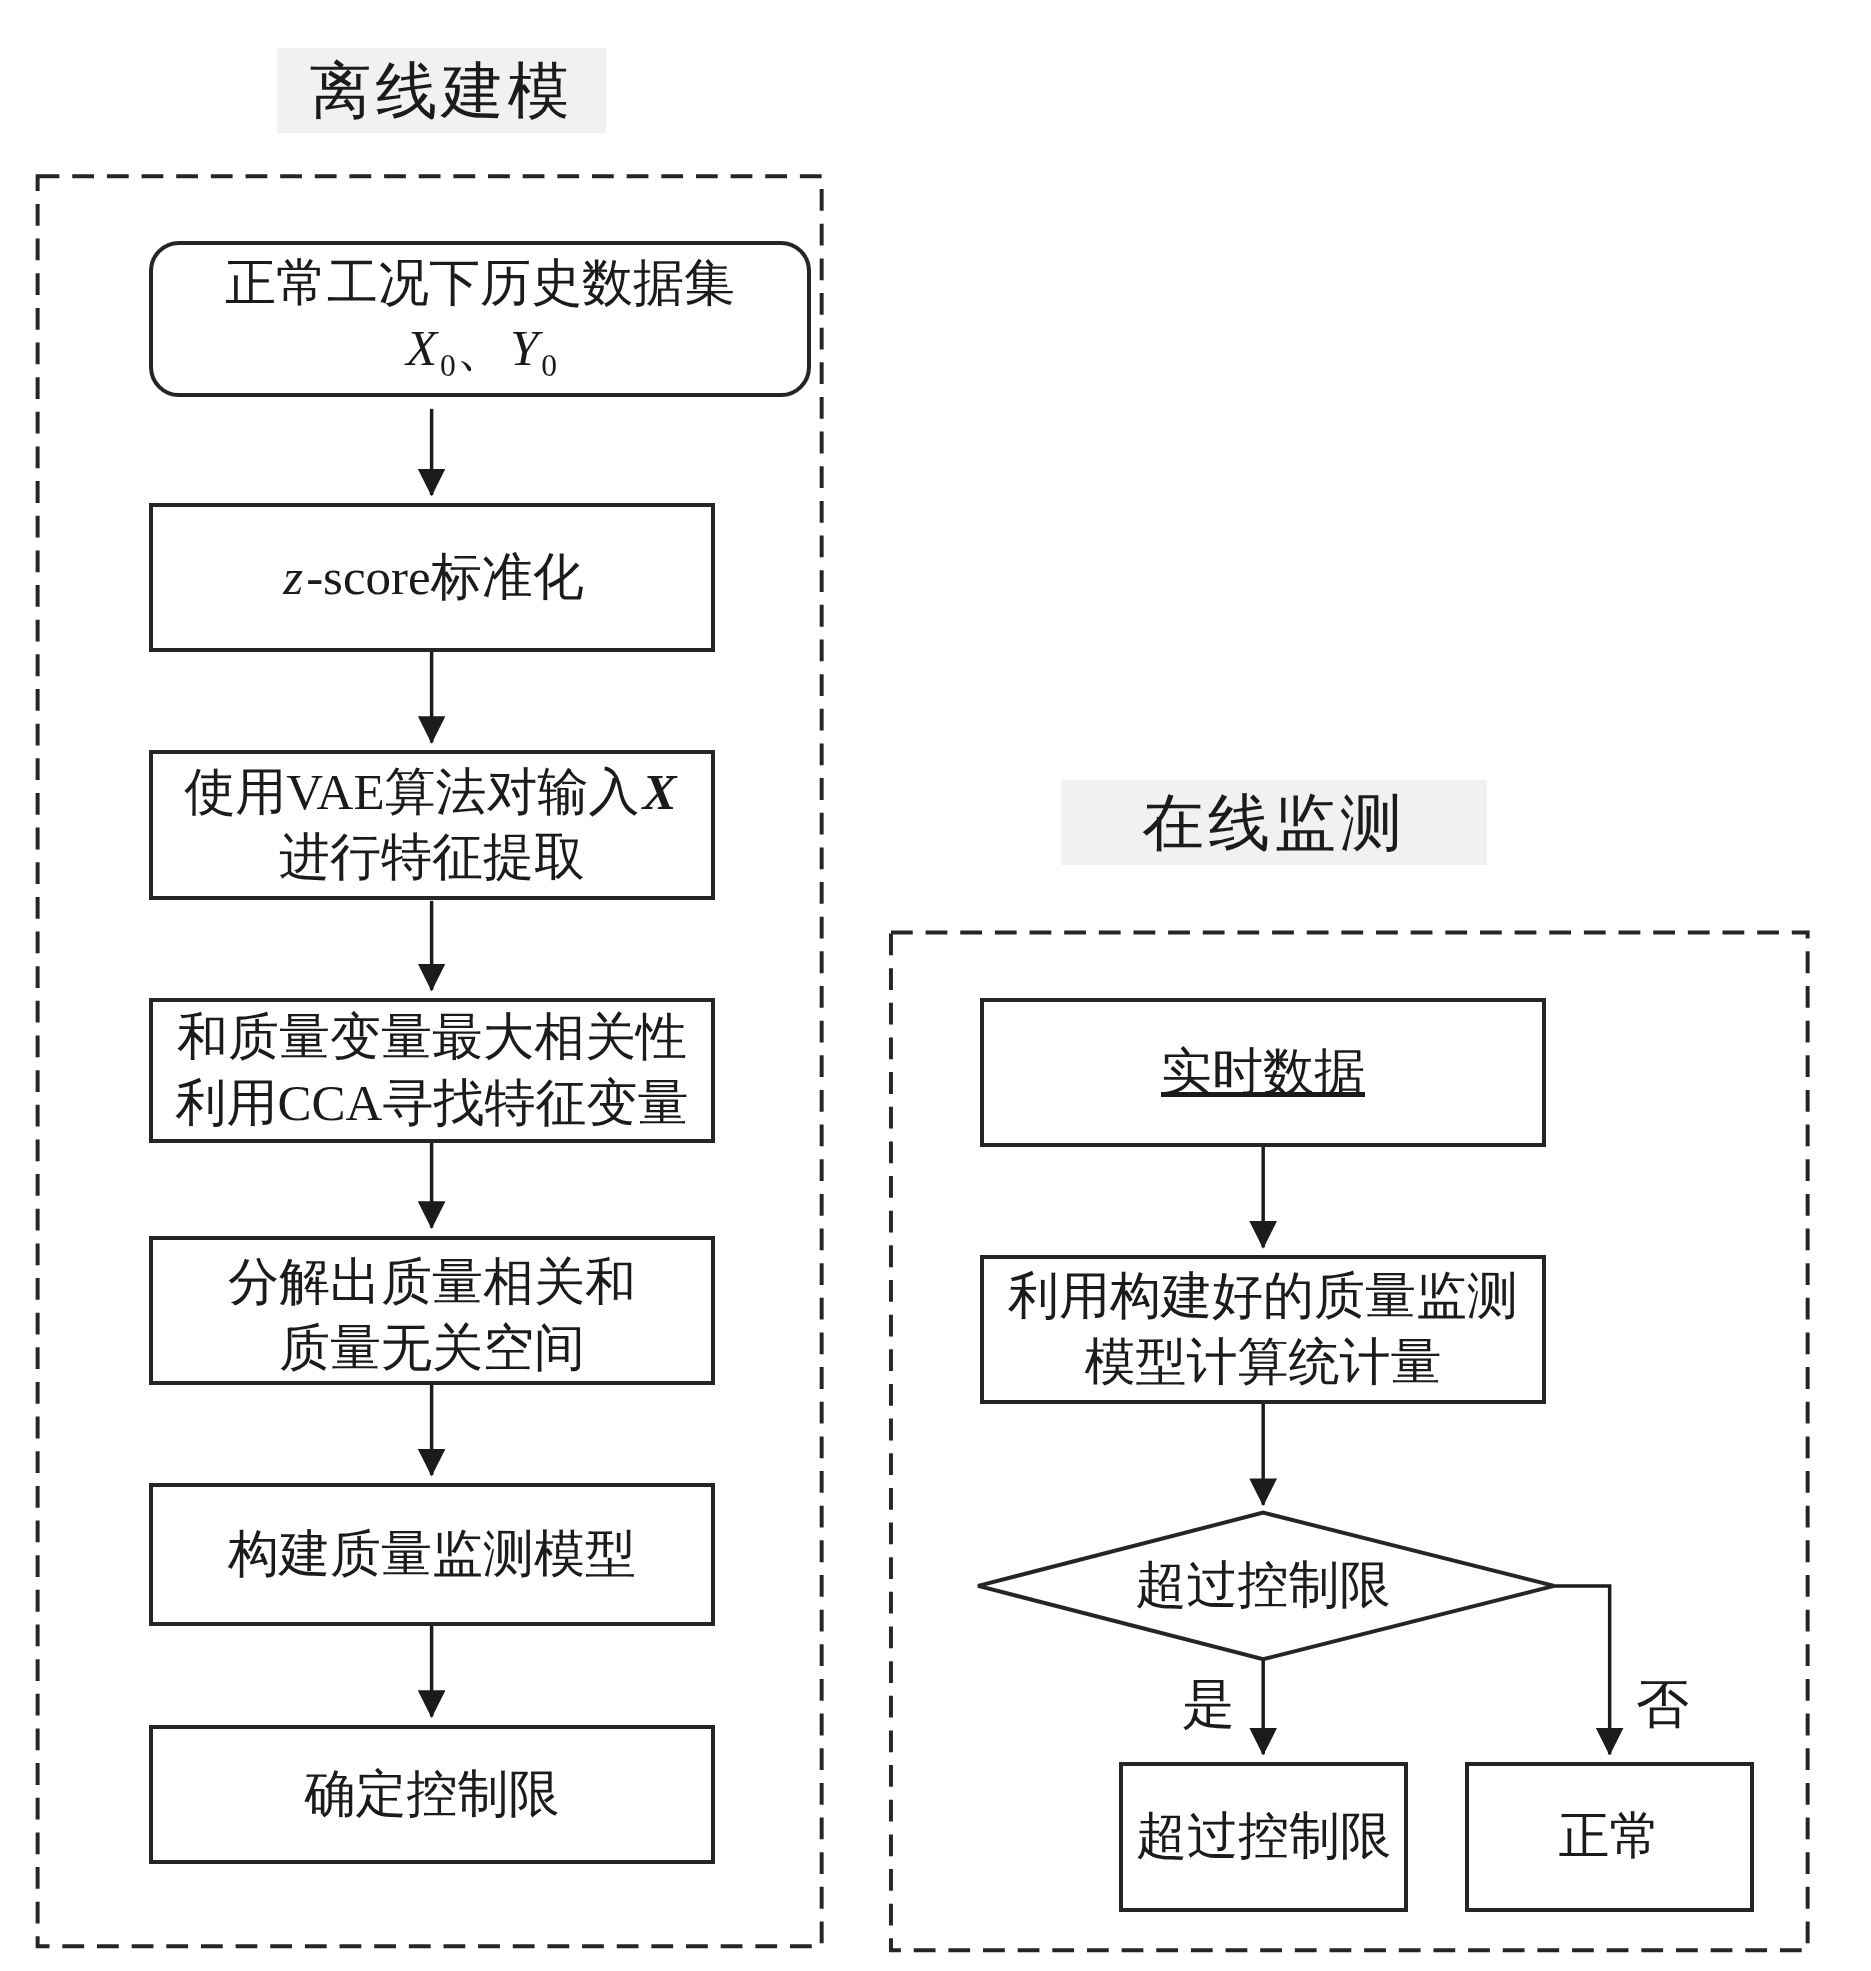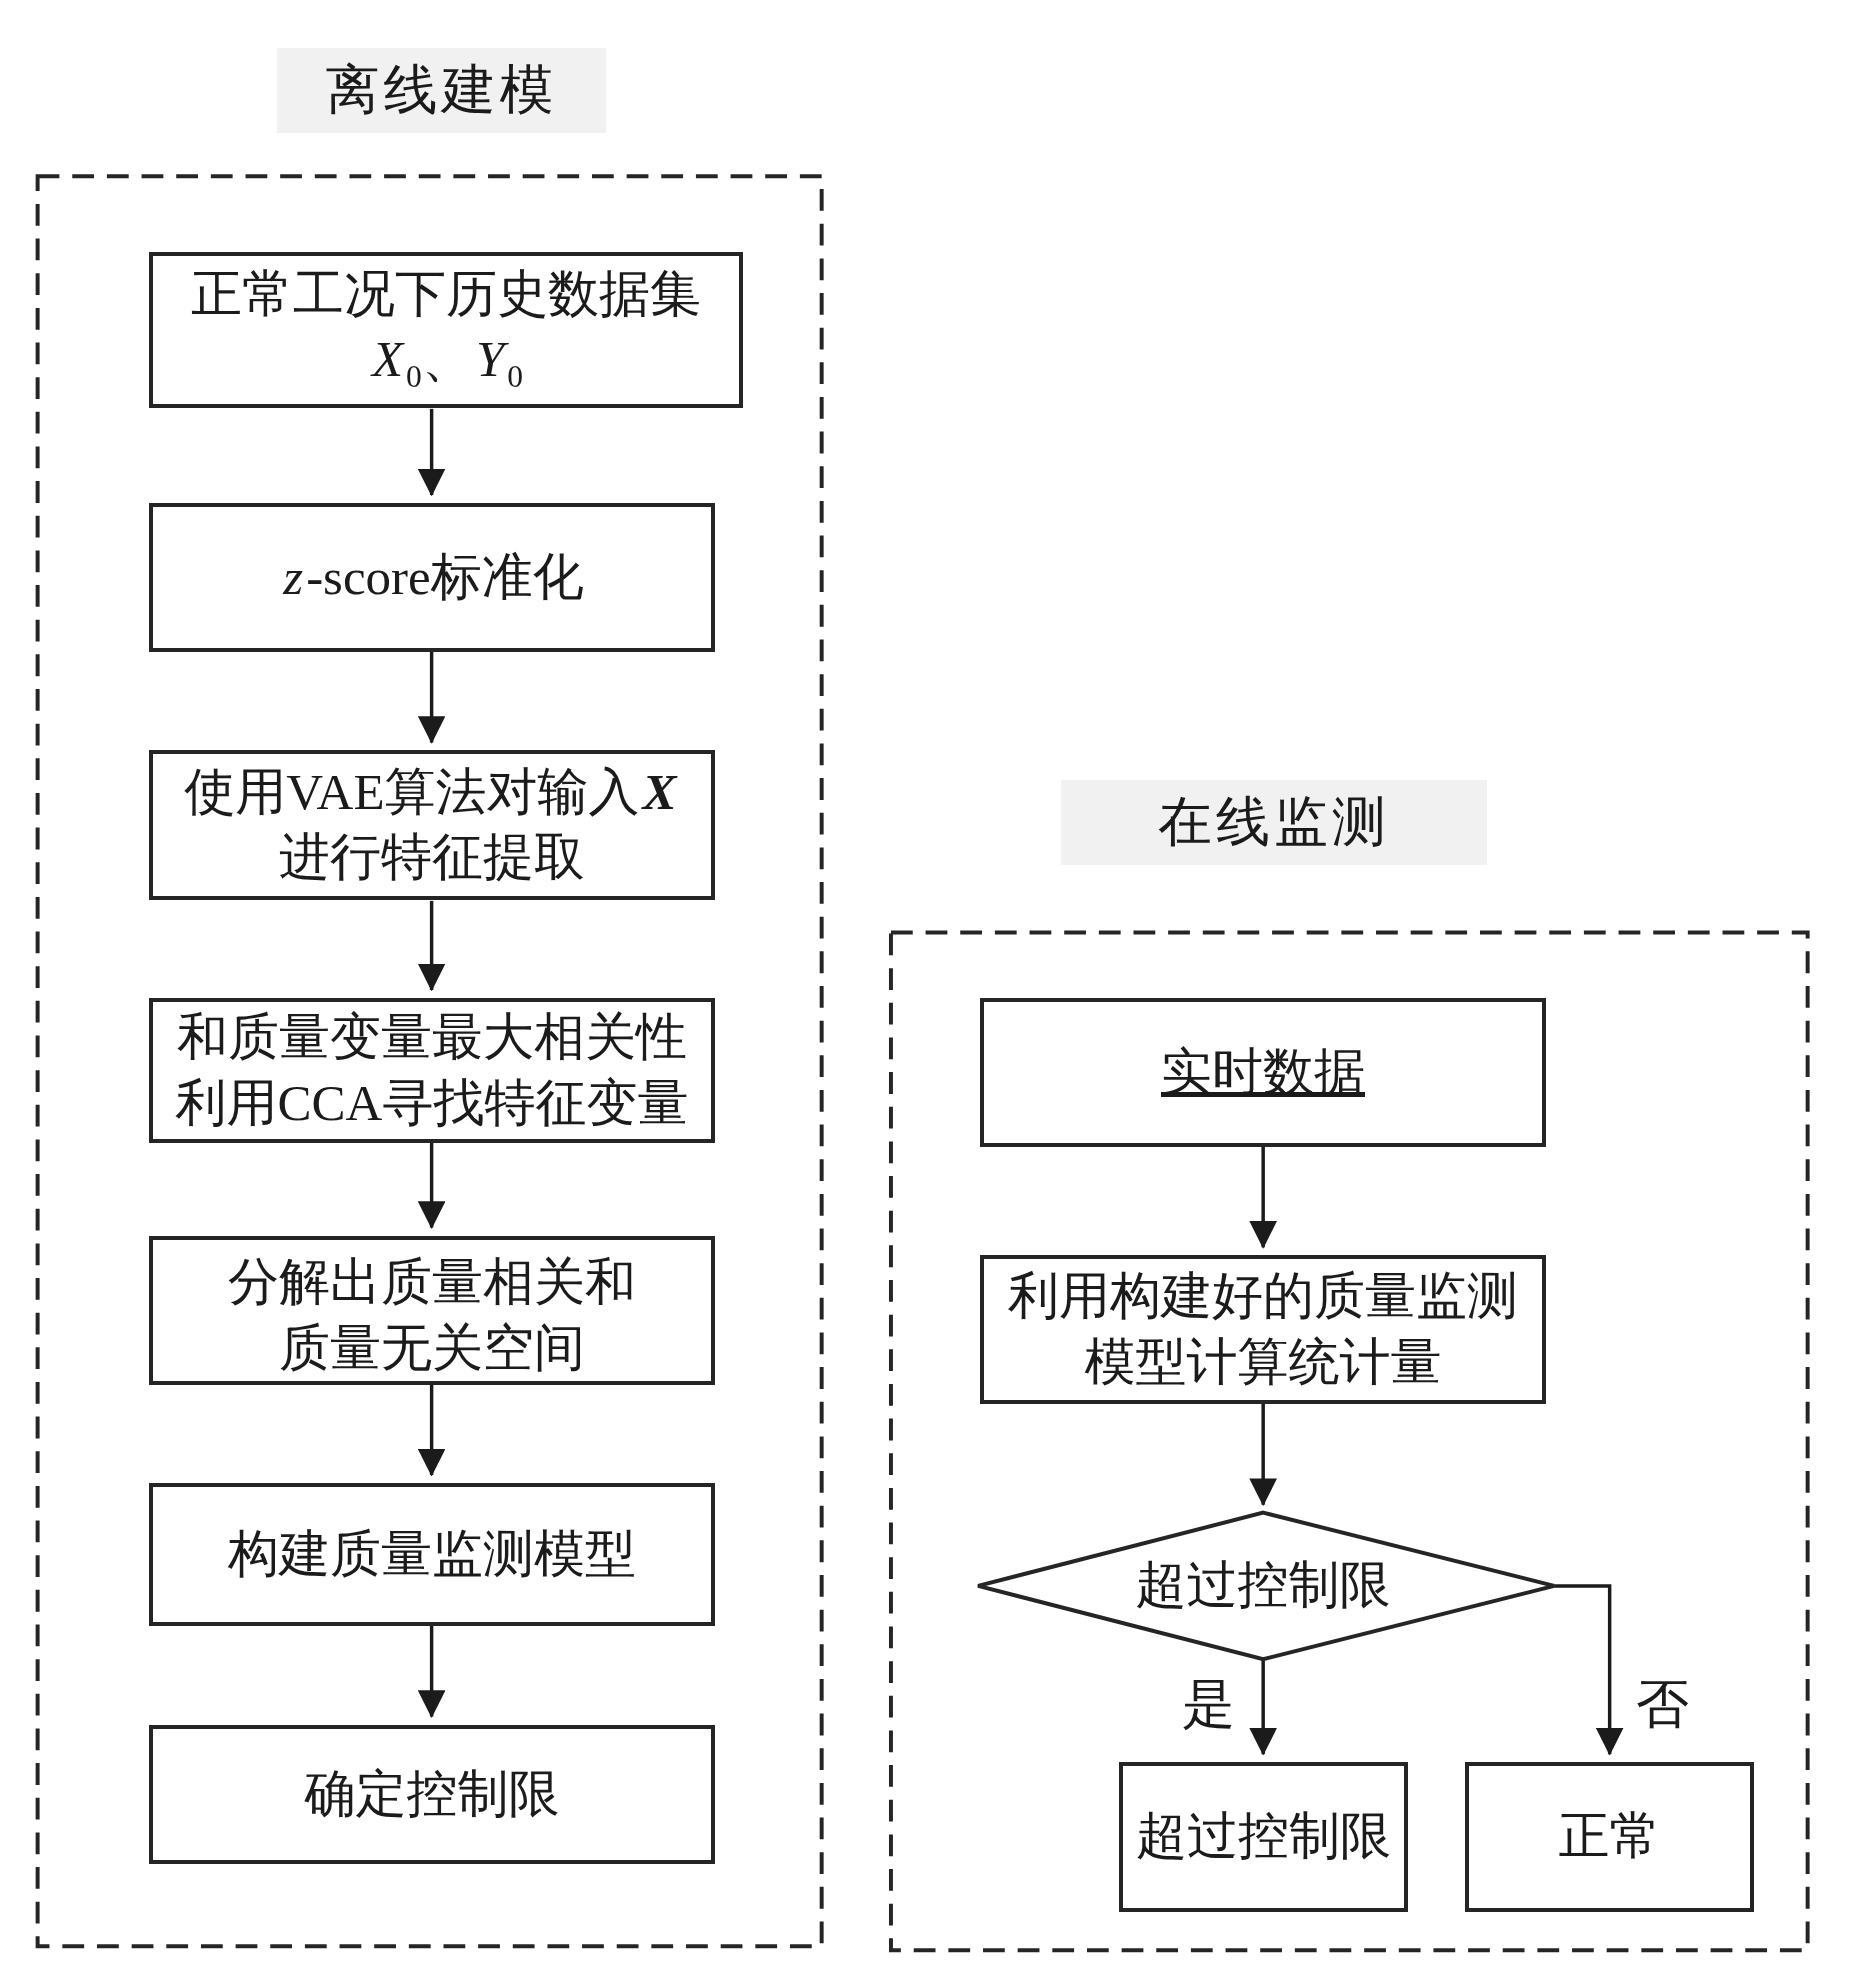--- a/index.html
+++ b/index.html
@@ -20,21 +20,21 @@
     left: 0; top: 0;
     width: 1871px;
     height: 1971px;
   }
   .header {
     position: absolute;
     background: #f1f1f1;
     display: flex;
     align-items: center;
     justify-content: center;
-    font-size: 54px;
+    font-size: 62px;
     letter-spacing: 4px;
     color: #1b1b1b;
   }
   .box {
     position: absolute;
     border: 4px solid #252525;
     background: #ffffff;
     display: flex;
     flex-direction: column;
     align-items: center;
@@ -95,21 +95,21 @@
       <polyline points="1570,1602 1626,1602 1626,1772" marker-end="url(#arrow)"></polyline>
     </g>
 
     <polygon points="1276,1528 1570,1602 1276,1676 988,1602" fill="#ffffff" stroke="#252525" stroke-width="4"></polygon>
   </svg>
 
   <div class="header" style="left:277px; top:48px; width:329px; height:85px;">
     <span>离线建模</span>
   </div>
 
-  <div class="box" style="left:149px; top:252px; width:594px; height:156px;">
+  <div class="box" style="left:149px; top:241px; width:662px; height:156px;border-radius:30px;">
     <div class="line">正常工况下历史数据集</div>
     <div class="line"><span class="vi">X</span><span class="sub">0</span><span>、</span><span class="vi">Y</span><span class="sub">0</span></div>
   </div>
 
   <div class="box" style="left:149px; top:503px; width:566px; height:149px;">
     <div class="line"><span class="vi">z</span><span>-score标准化</span></div>
   </div>
 
   <div class="box" style="left:149px; top:750px; width:566px; height:150px;">
     <div class="line"><span>使用VAE算法对输入</span><span class="vb">X</span></div>

